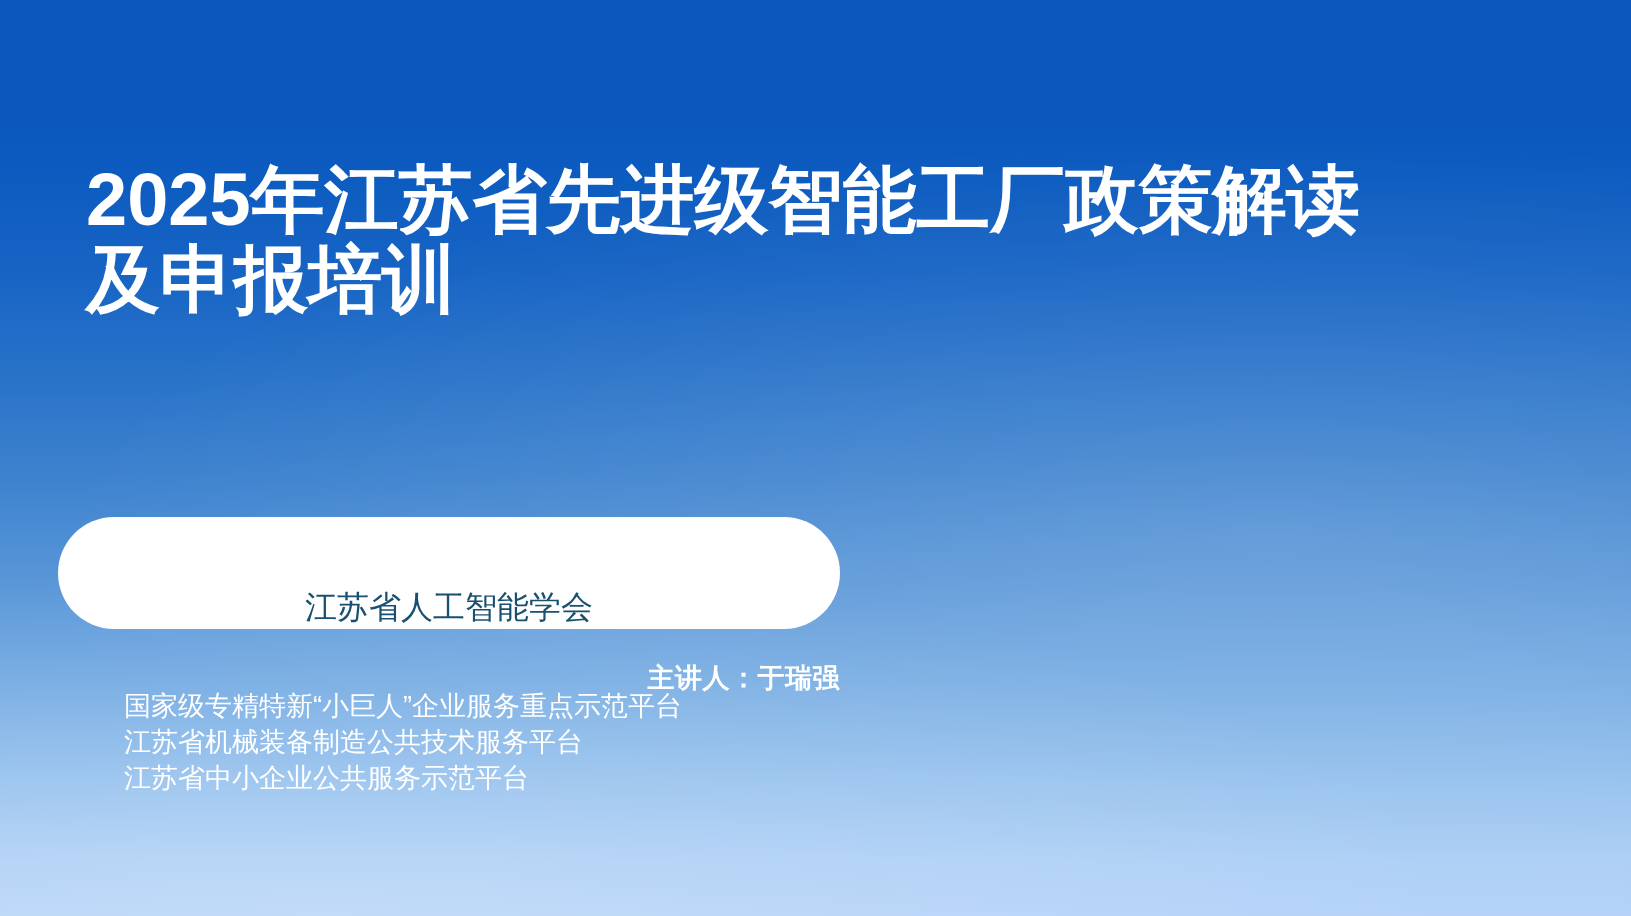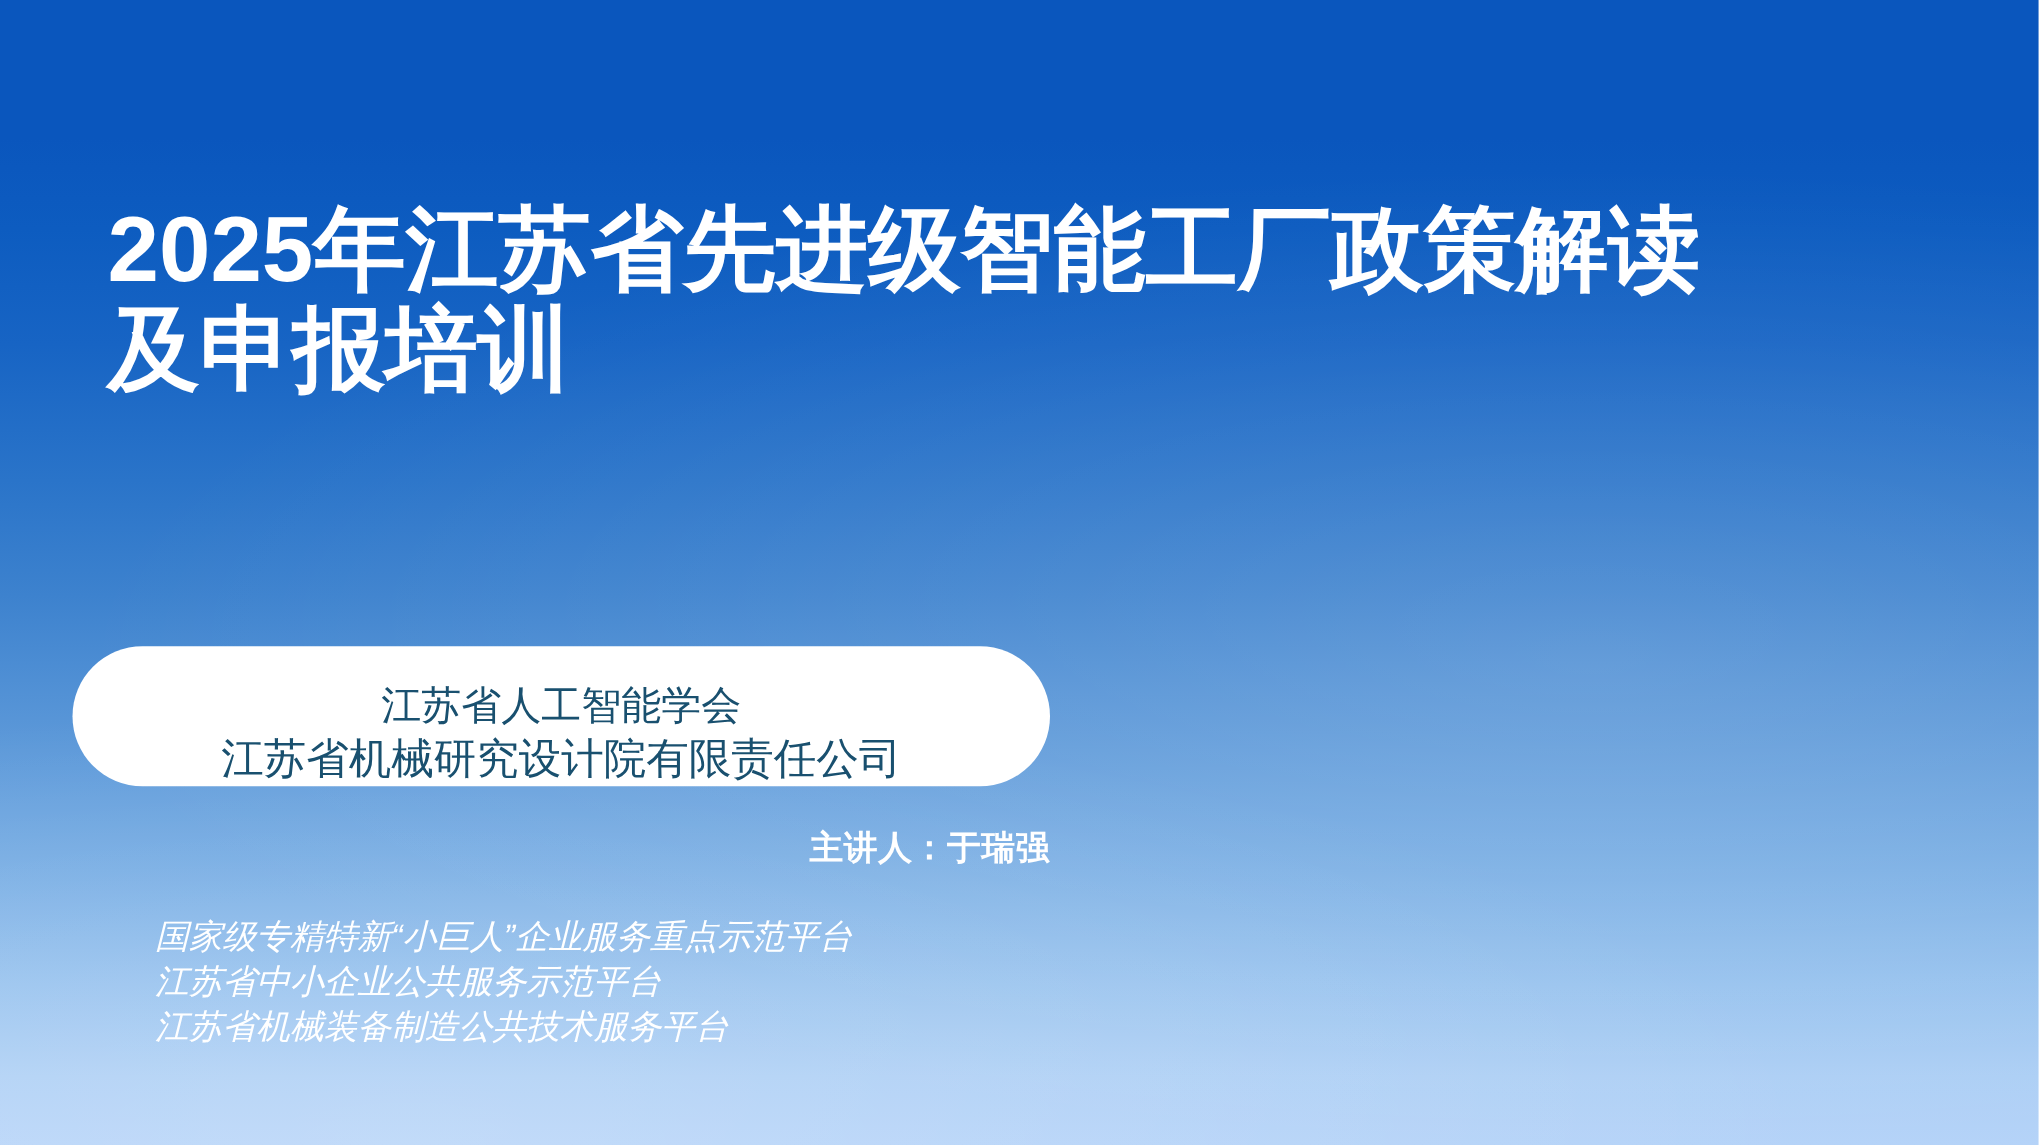--- a/index.html
+++ b/index.html
@@ -110,23 +110,22 @@
     font-weight: 700;
     line-height: 36px;
     letter-spacing: 0.5px;
     white-space: nowrap;
   }
 
   
   .credentials {
     position: absolute;
     left: 124px;
-    top: 731px;
+    top: 688px;
     width: 900px;
-    font-style: italic;
   }
   .credential-line {
     color: #ffffff;
     font-size: 27px;
     line-height: 36px;
     font-weight: 400;
     white-space: nowrap;
   }
 </style>
 </head>
@@ -135,25 +134,24 @@
 <div class="slide">
   <div class="content">
 
     <div class="title-block">
       <div class="title-line">2025年江苏省先进级智能工厂政策解读</div>
       <div class="title-line">及申报培训</div>
     </div>
 
     <div class="org-pill">
       <div class="org-line line-1">江苏省人工智能学会</div>
-      <div class="org-line line-2">江苏省机械研究设计院有限责任公司</div>
     </div>
 
     <div class="speaker">主讲人：于瑞强</div>
 
     <div class="credentials">
       <div class="credential-line">国家级专精特新“小巨人”企业服务重点示范平台</div>
+      <div class="credential-line">江苏省机械装备制造公共技术服务平台</div>
       <div class="credential-line">江苏省中小企业公共服务示范平台</div>
-      <div class="credential-line">江苏省机械装备制造公共技术服务平台</div>
     </div>
 
   </div>
 </div>
 
 </body></html>

